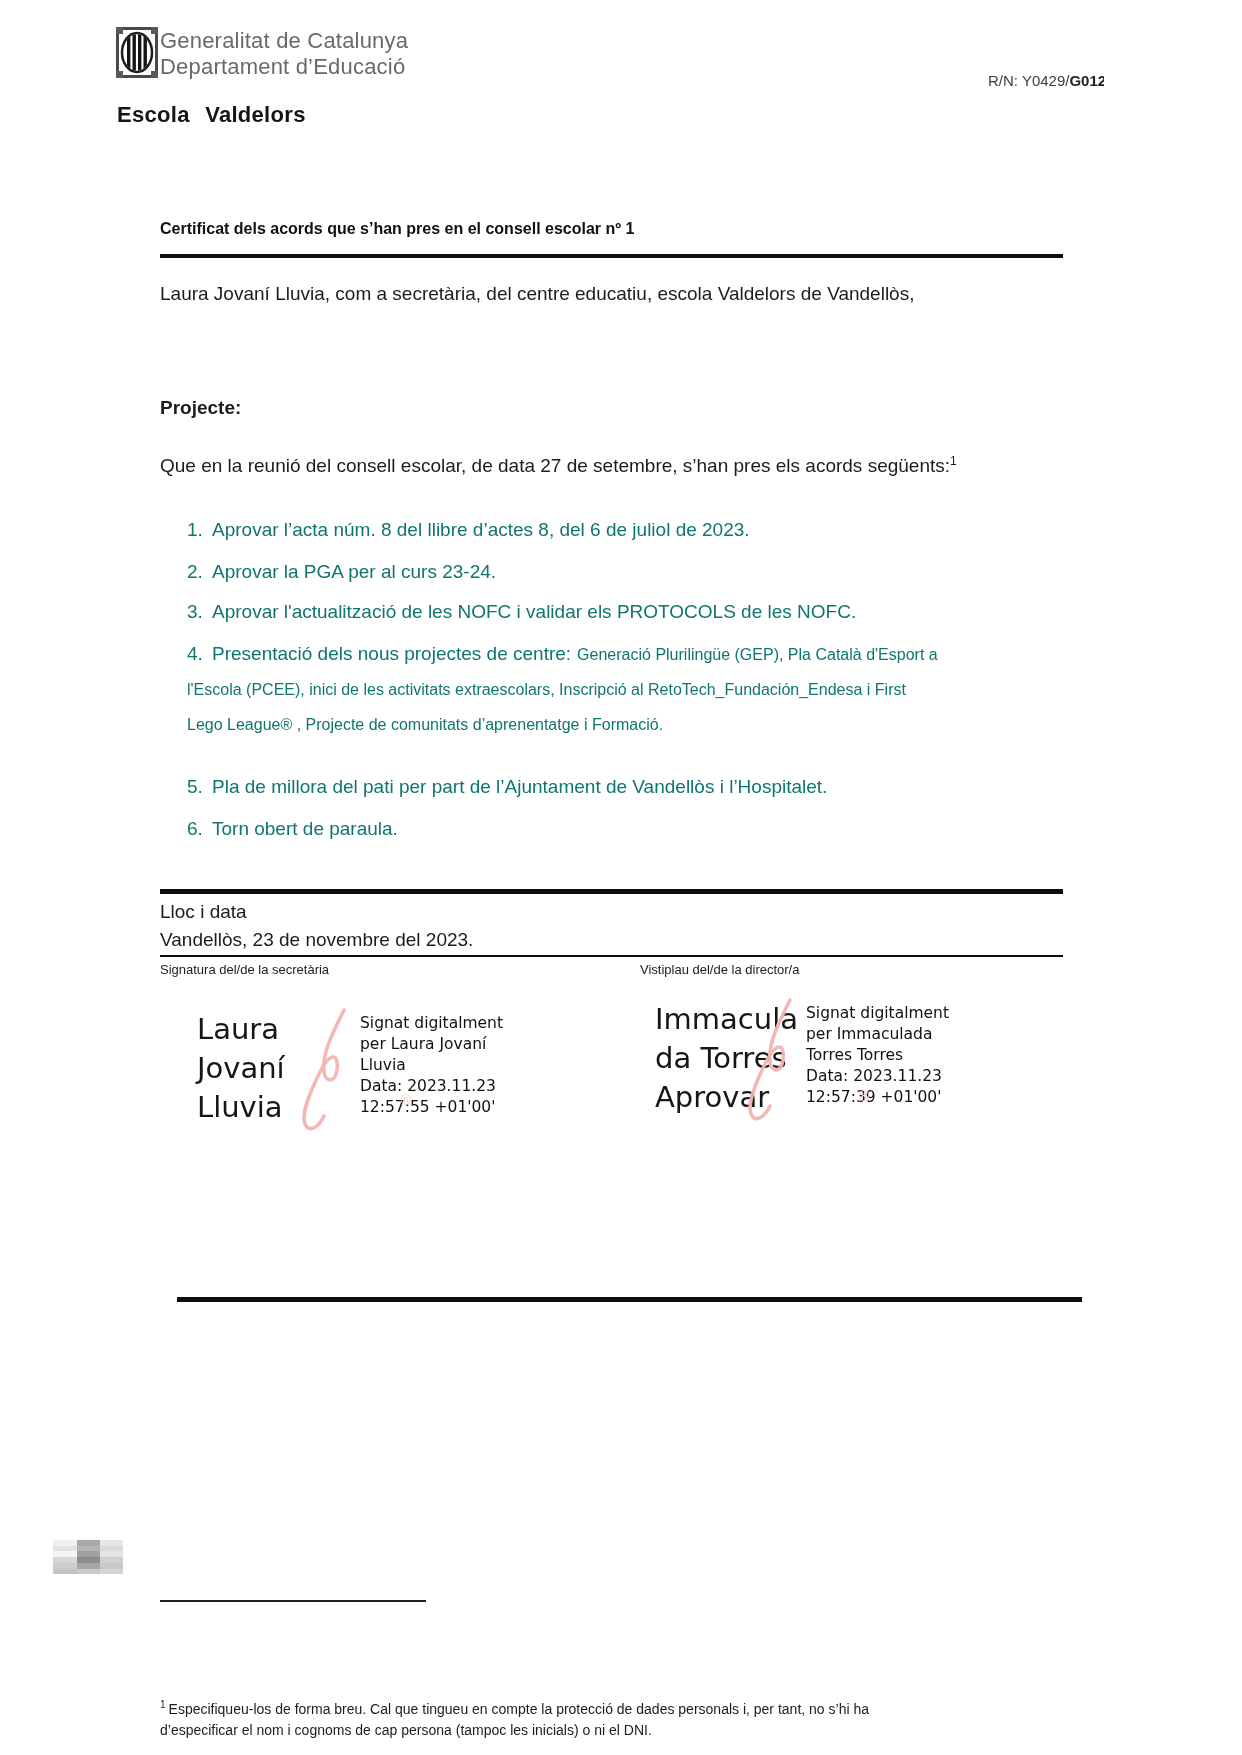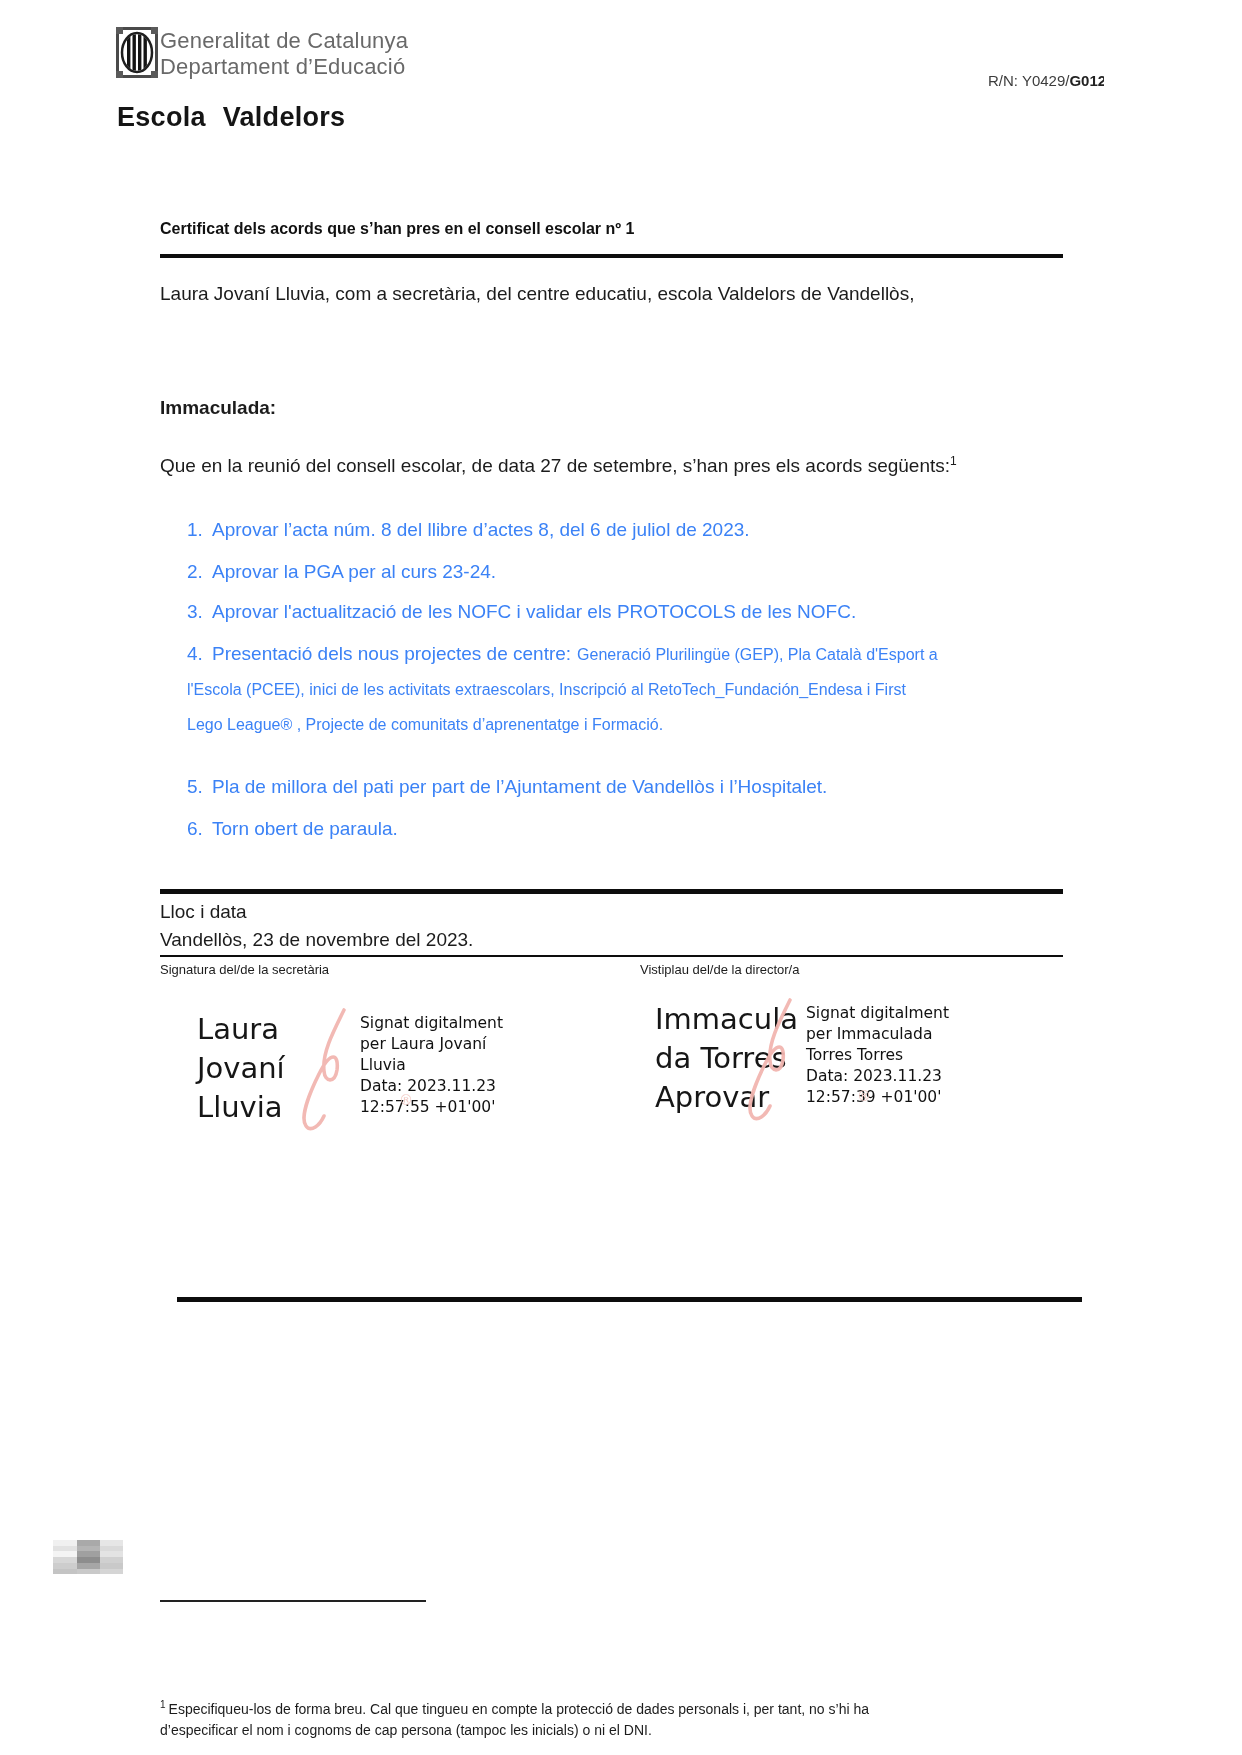--- a/index.html
+++ b/index.html
@@ -10,34 +10,34 @@
     font-family:"Liberation Sans",sans-serif;
     color:#1c1c1c;
     overflow:hidden;
   }
   .abs{position:absolute;}
 
   
   .org{left:160px;top:28px;font-size:22px;line-height:26px;color:#696969;letter-spacing:.2px;}
   .rn{left:988px;top:72px;font-size:15px;color:#3c3c3c;white-space:nowrap;}
   .rn b{color:#222;}
-  .school{left:117px;top:102px;font-size:27px;font-weight:bold;color:#151515;word-spacing:9px;letter-spacing:.3px;}
+  .school{left:117px;top:102px;font-size:22px;font-weight:bold;color:#151515;word-spacing:9px;letter-spacing:.3px;}
 
   
   .title{left:160px;top:220px;font-size:16px;font-weight:bold;color:#111;white-space:nowrap;}
   .rule{background:#0d0d0d;}
   .rule-title{left:160px;top:254px;width:903px;height:4px;}
   .para{left:160px;font-size:19px;line-height:31px;color:#1c1c1c;}
   .intro{top:278px;width:795px;}
   .certifica{left:160px;top:397px;font-size:19px;font-weight:bold;}
   .certify-body{top:446px;width:800px;}
   sup{font-size:12px;}
 
   
-  .li{position:absolute;left:187px;width:755px;font-size:19px;line-height:25px;color:#3b82f6;}
+  .li{position:absolute;left:187px;width:755px;font-size:19px;line-height:25px;color:#0f766e;}
   .li .num{display:inline-block;width:25px;}
   .li-1{top:517px;} .li-2{top:559px;} .li-3{top:599px;}
   .li-4{top:637px;line-height:34px;}
   .li-5{top:774px;} .li-6{top:816px;}
   .small-detail{font-size:16px;margin-left:6px;}
 
   
   .rule-mid{left:160px;top:889px;width:903px;height:5px;}
   .lloc{left:160px;top:901px;font-size:19px;}
   .vandellos{left:160px;top:929px;font-size:19px;}
@@ -108,21 +108,21 @@
 
   <div class="abs rn"><span>R/N: Y0429/</span><b>G0120</b></div>
 
   <div class="abs school">Escola Valdelors</div>
 
   <div class="abs title">Certificat dels acords que s’han pres en el consell escolar nº 1</div>
   <div class="abs rule rule-title"></div>
 
   <div class="abs para intro">Laura Jovaní Lluvia, com a secretària, del centre educatiu, escola Valdelors de Vandellòs,</div>
 
-  <div class="abs certifica">Immaculada:</div>
+  <div class="abs certifica">Projecte:</div>
   <div class="abs para certify-body"><span>Que en la reunió del consell escolar, de data 27 de setembre, s’han pres els acords següents:</span><sup>1</sup></div>
 
   <div class="li li-1"><span class="num">1.</span><span>Aprovar l’acta núm. 8 del llibre d’actes 8, del 6 de juliol de 2023.</span></div>
 
   <div class="li li-2"><span class="num">2.</span><span>Aprovar la PGA per al curs 23-24.</span></div>
 
   <div class="li li-3"><span class="num">3.</span><span>Aprovar l'actualització de les NOFC i validar els PROTOCOLS de les NOFC.</span></div>
 
   <div class="li li-4"><span class="num">4.</span><span>Presentació dels nous projectes de centre:</span><span class="small-detail">Generació Plurilingüe (GEP), Pla Català d'Esport a l'Escola (PCEE), inici de les activitats extraescolars, Inscripció al RetoTech_Fundación_Endesa i First Lego League® , Projecte de comunitats d’aprenentatge i Formació.</span></div>
 

